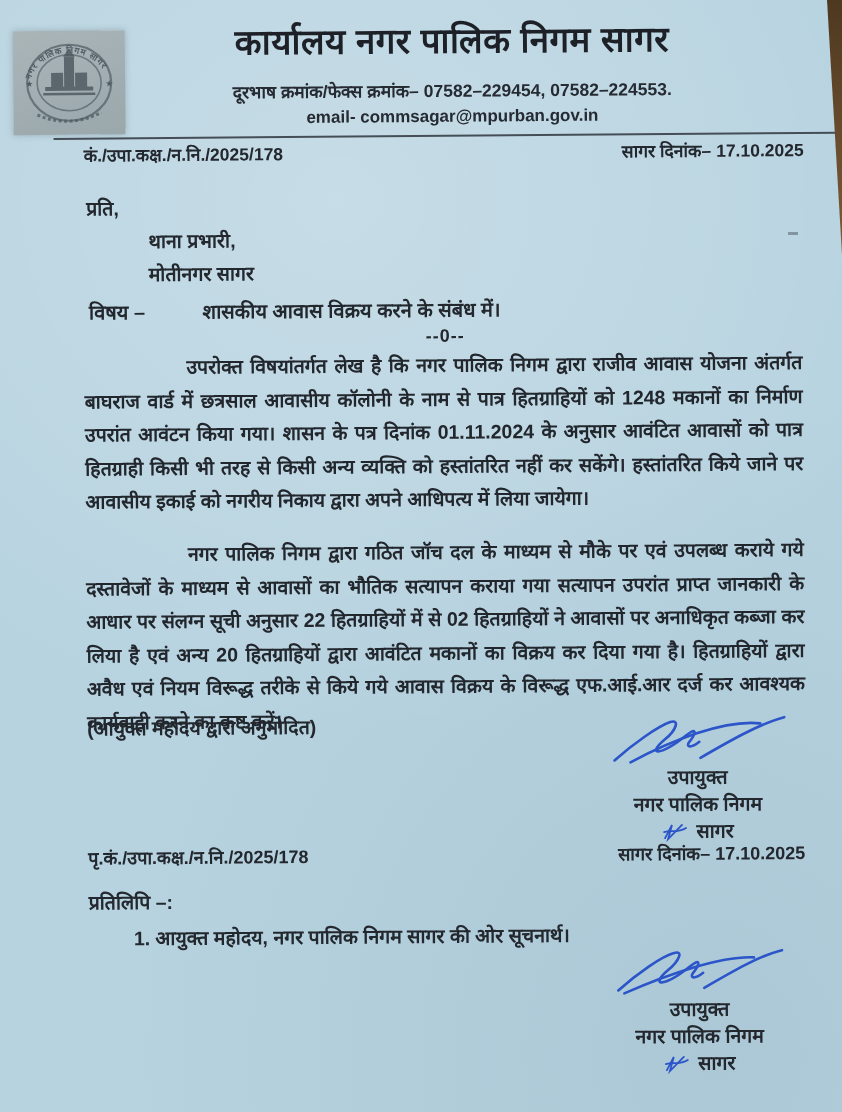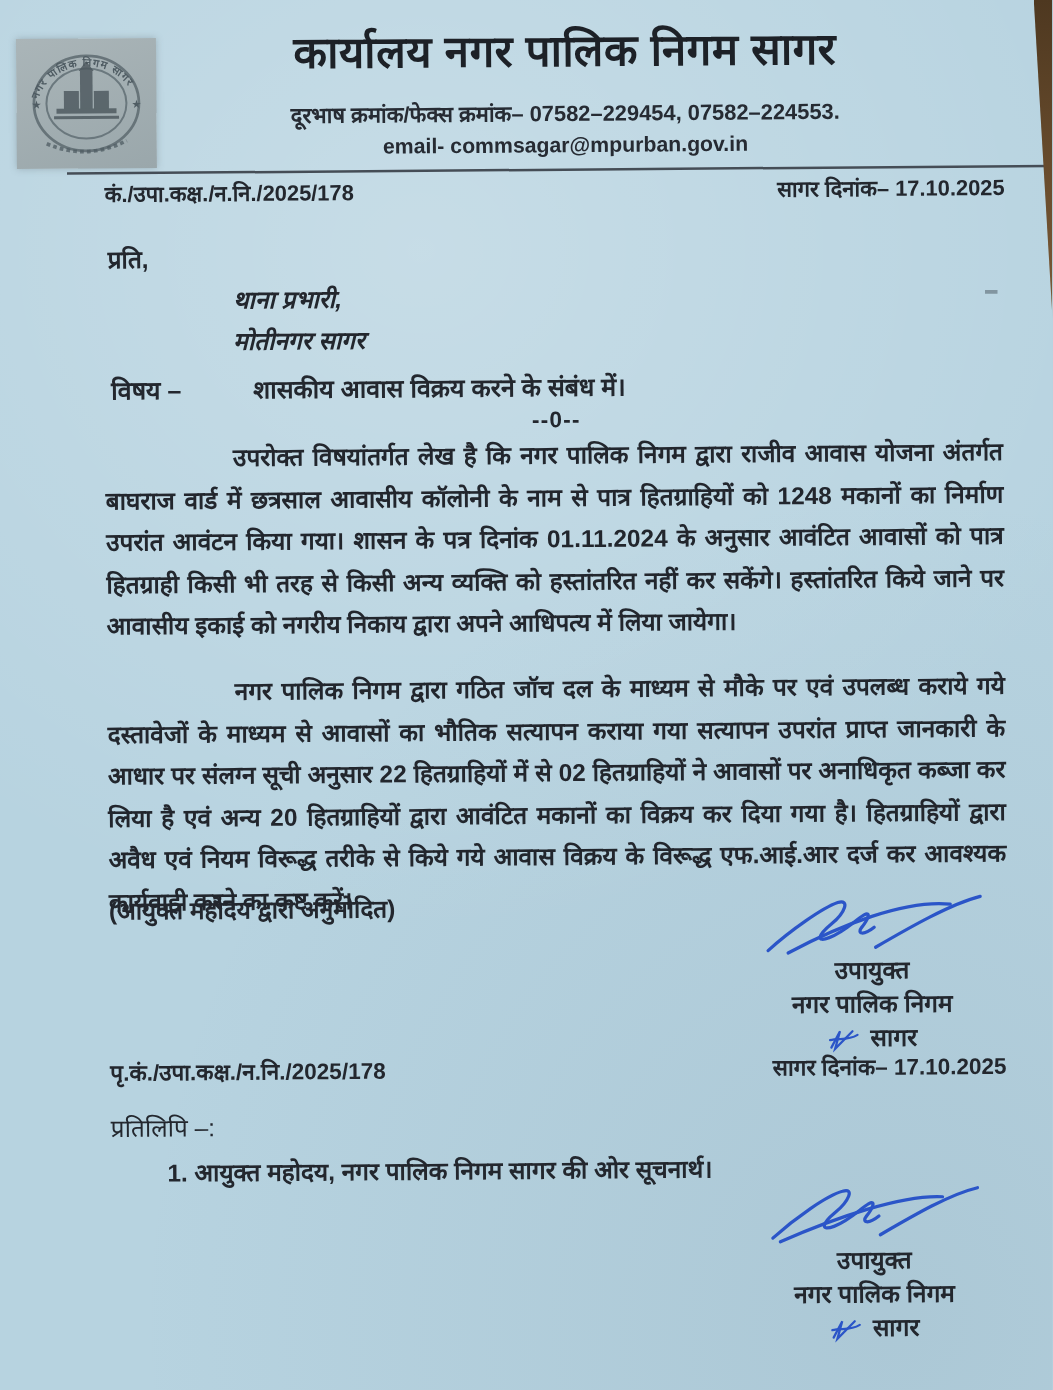--- a/index.html
+++ b/index.html
@@ -37,21 +37,21 @@
   .head-center{position:absolute;left:128px;right:60px;top:16px;text-align:center;}
   .letter-title{font-size:35px;font-weight:700;letter-spacing:.4px;color:#1d2127;}
   .phone-line{margin-top:15px;font-size:17.5px;font-weight:700;color:#262b33;}
   .email-line{margin-top:5px;font-size:17px;font-weight:700;color:#262b33;}
   .head-rule{position:absolute;left:56px;right:0;top:135px;border-top:2.2px solid var(--rule);}
   .ref-row{position:absolute;left:86px;right:36px;top:140px;display:flex;justify-content:space-between;
            font-size:17.5px;font-weight:700;}
 
   
   .addr{position:absolute;left:88px;top:190px;font-size:19.5px;font-weight:600;line-height:33px;}
-  .addr .indent{margin-left:100px;font-style:italic;}
+  .addr .indent{margin-left:62px;}
   .subject-row{position:absolute;left:90px;top:296px;font-size:20px;font-weight:700;}
   .subject-row .subj-label{display:inline-block;width:108px;}
   .separator{position:absolute;left:88px;width:716px;top:326px;text-align:center;
              font-size:18px;font-weight:700;letter-spacing:1px;}
 
   
   .para{position:absolute;left:85px;width:718px;font-size:19.5px;font-weight:600;
         line-height:33.5px;text-align:justify;text-indent:102px;color:#22262d;}
   .para1{top:349px;}
   .para2{top:536px;}
@@ -60,21 +60,21 @@
   
   .sig-block{position:absolute;width:260px;text-align:center;font-weight:700;font-size:19.5px;}
   .sig1{left:565px;top:716px;}
   .sig2{left:565px;top:948px;}
   .sig-ink{display:block;margin:0 auto -2px auto;}
   .sig-line{line-height:27px;}
   .place-line{display:flex;align-items:center;justify-content:center;gap:8px;line-height:27px;}
 
   .ref-row2{position:absolute;left:85px;right:40px;top:843px;display:flex;justify-content:space-between;
             font-size:18px;font-weight:700;}
-  .copy-label{position:absolute;left:85px;top:886px;font-size:19.5px;font-weight:400;}
+  .copy-label{position:absolute;left:85px;top:886px;font-size:19.5px;font-weight:700;}
   .copy-item{position:absolute;left:130px;top:922px;font-size:19.5px;font-weight:600;}
 
   .muted-artifact{position:absolute;left:788px;top:232px;width:10px;height:3px;background:#5b6a74;opacity:.6;}
 </style>
 </head>
 <body>
 
 <div class="page">
   <div class="corner-wedge"></div>
   <div class="muted-artifact"></div>

